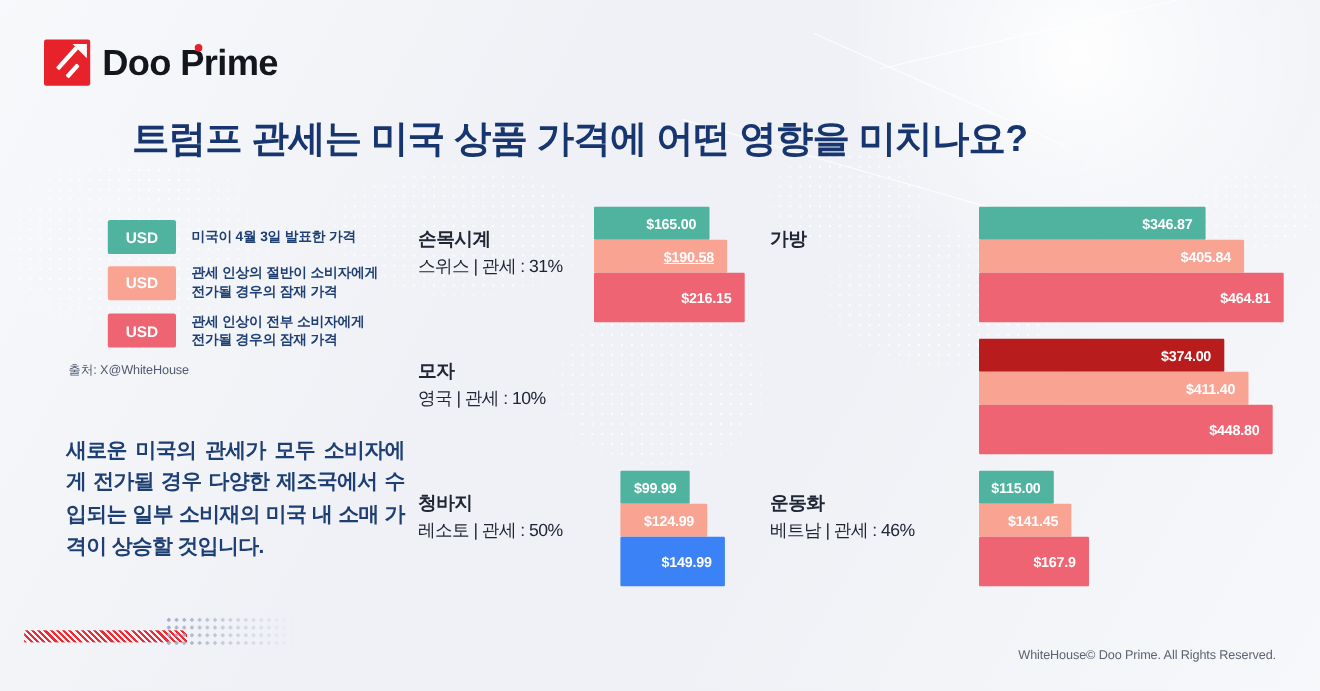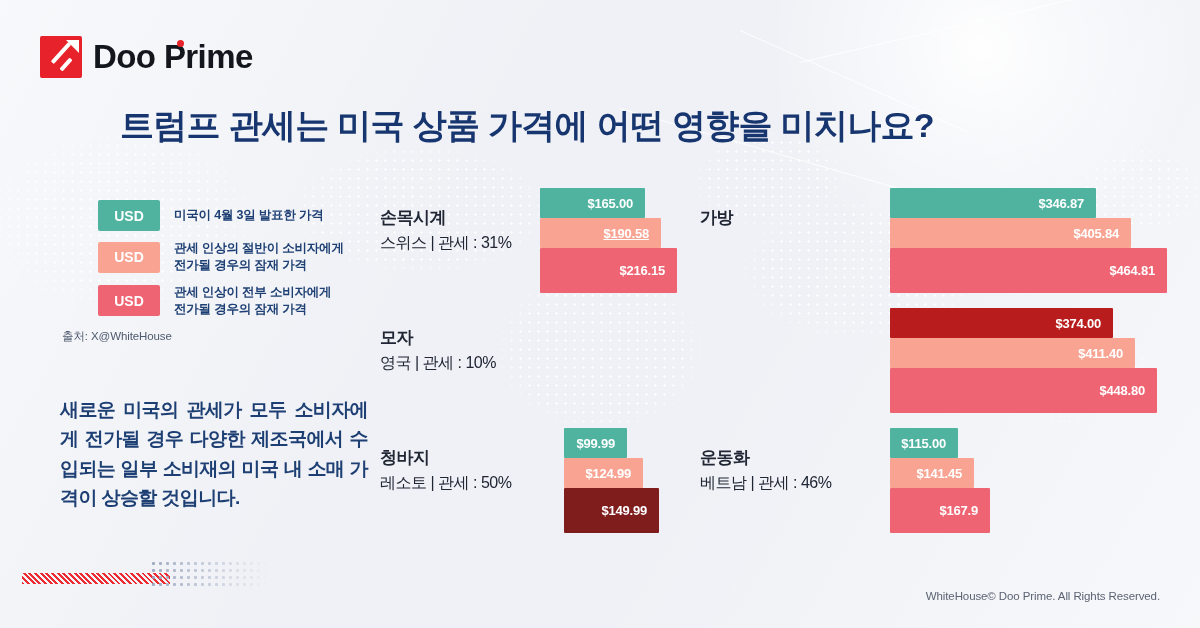--- a/index.html
+++ b/index.html
@@ -235,21 +235,21 @@
           <div class="group-name">청바지</div>
           <div class="group-meta">레소토 | 관세 : 50%</div>
         </div>
         <div class="bars" style="left: 160px; padding-left: 24px;">
           <div class="bar" style="width: 63px; height: 30px; background: rgb(79, 179, 160);">
             <span class="bar-label">$99.99</span>
           </div>
           <div class="bar" style="width: 79px; height: 30px; background: rgb(249, 164, 147);">
             <span class="bar-label">$124.99</span>
           </div>
-          <div class="bar" style="width: 95px; height: 45px; background: #7f1d1d; text-align: center;">
+          <div class="bar" style="width: 95px; height: 45px; background: #3b82f6; text-align: center;">
             <span class="bar-label">$149.99</span>
           </div>
         </div>
       </div>
     </div>
   <div class="chart-col col-right" id="col-right">
       <div class="group">
         <div class="group-label" style="width: 172px;">
           <div class="group-name">가방</div>
         </div>

